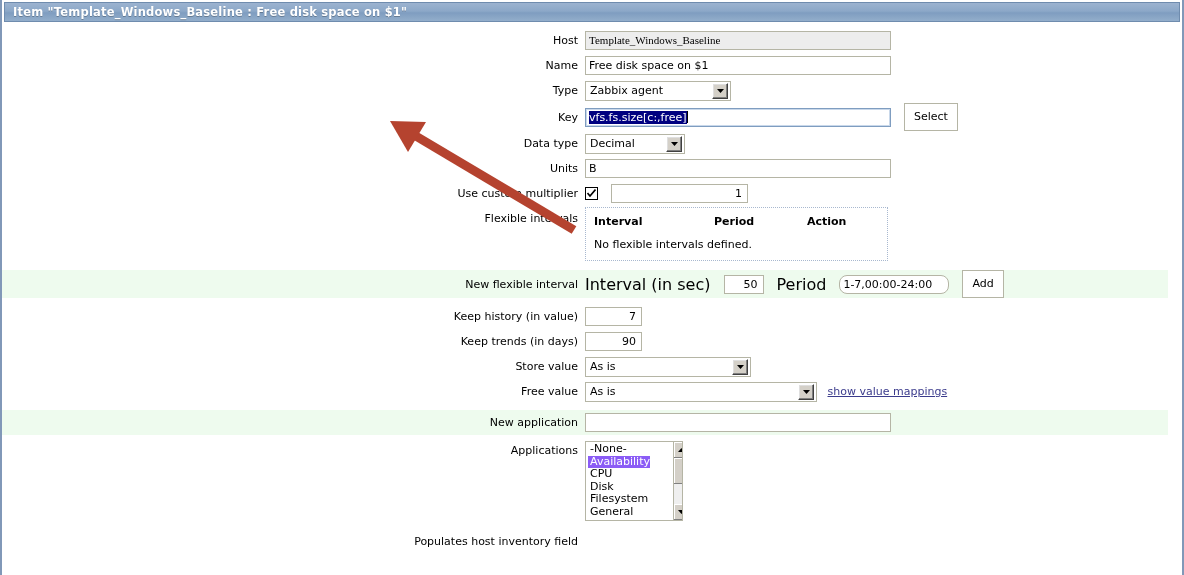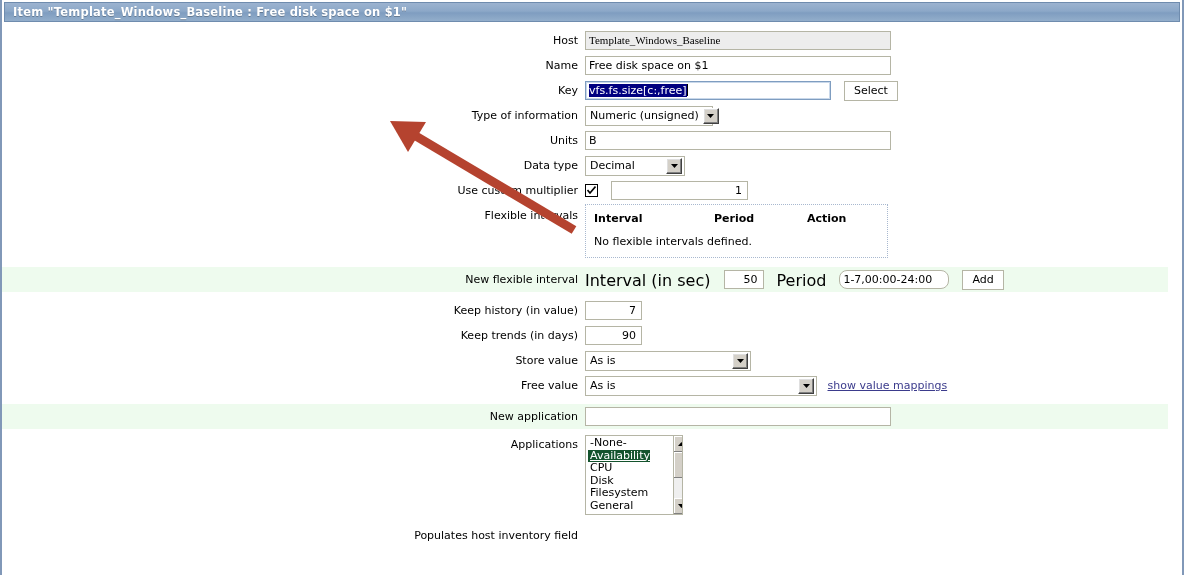--- a/index.html
+++ b/index.html
@@ -122,21 +122,21 @@
     border-right: 1px solid #404040;
     border-bottom: 1px solid #404040;
     box-shadow: inset -1px -1px 0 #808080, inset 1px 1px 0 #dfdfdf;
     display: flex; align-items: center; justify-content: center;
   }
   .arrowbtn svg { display: block; }
 
   .btn {
     font-family: "DejaVu Sans", "Liberation Sans", sans-serif;
     font-size: 11px;
-    height: 20px;
+    height: 28px;
     padding: 0 9px;
     background: #ffffff;
     border: 1px solid #b5b5a5;
     color: #000;
     vertical-align: middle;
     cursor: pointer;
     line-height: 18px;
   }
 
   .chk {
@@ -179,21 +179,21 @@
     height: 80px;
     border: 1px solid #b5b5a5;
     background: #ffffff;
     display: flex;
     overflow: hidden;
     font-size: 11px;
     gap: 23px;
   }
   .listbox .items { flex: 1 1 auto; padding: 1px 0 0 2px; }
   .listbox .items div { height: 12.6px; line-height: 12.6px; padding-left: 2px; white-space: nowrap; }
-  .listbox .items div.sel { background: #14532d; color: #fff; text-decoration: underline; }
+  .listbox .items div.sel { background: #8b5cf6; color: #fff; }
   .sbar {
     flex: 0 0 16px;
     background: #f0ede5;
     border-left: 1px solid #b5b5a5;
     display: flex; flex-direction: column;
   }
   .sbar .sbtn {
     height: 16px;
     background: #d4d0c8;
     box-shadow: inset -1px -1px 0 #808080, inset 1px 1px 0 #ffffff;
@@ -231,62 +231,62 @@
       </td>
     </tr>
 
     <tr>
       <td class="lbl">Name</td>
       <td class="fld">
         <span class="tin" style="width:306px;">Free disk space on $1</span>
       </td>
     </tr>
 
-
-    <tr>
-      <td class="lbl">Key</td>
-      <td class="fld">
-        <span class="tin focus" style="width:246px;"><span class="sel-text">vfs.fs.size[c:,free]</span><span class="caret"></span></span>
-        <span class="gap"></span>
-        <button class="btn">Select</button>
-      </td>
-    </tr>
-
-    <tr>
-      <td class="lbl">Type of information</td>
-      <td class="fld">
-        <span class="wsel" style="width:128px;">
-          <span class="txt">Numeric (unsigned)</span>
+    <tr>
+      <td class="lbl">Type</td>
+      <td class="fld">
+        <span class="wsel" style="width:146px;">
+          <span class="txt">Zabbix agent</span>
           <span class="arrowbtn">
             <svg width="7" height="4" viewBox="0 0 7 4">
                   <polygon points="0,0 7,0 3.5,4" fill="#000"></polygon>
                 </svg>
           </span>
         </span>
       </td>
     </tr>
 
     <tr>
-      <td class="lbl">Units</td>
-      <td class="fld">
-        <span class="tin" style="width:306px;">B</span>
-      </td>
-    </tr>
+      <td class="lbl">Key</td>
+      <td class="fld">
+        <span class="tin focus" style="width:306px;"><span class="sel-text">vfs.fs.size[c:,free]</span><span class="caret"></span></span>
+        <span class="gap"></span>
+        <button class="btn">Select</button>
+      </td>
+    </tr>
+
 
     <tr>
       <td class="lbl">Data type</td>
       <td class="fld">
         <span class="wsel" style="width:100px;">
           <span class="txt">Decimal</span>
           <span class="arrowbtn">
             <svg width="7" height="4" viewBox="0 0 7 4">
                   <polygon points="0,0 7,0 3.5,4" fill="#000"></polygon>
                 </svg>
           </span>
         </span>
+      </td>
+    </tr>
+
+    <tr>
+      <td class="lbl">Units</td>
+      <td class="fld">
+        <span class="tin" style="width:306px;">B</span>
       </td>
     </tr>
 
     <tr>
       <td class="lbl">Use custom multiplier</td>
       <td class="fld">
         <span class="chk">
           <svg width="9" height="9" viewBox="0 0 9 9">
                 <polyline points="0.5,4 3,7 8.5,0.5" fill="none" stroke="#000" stroke-width="1.6"></polyline>
               </svg>

